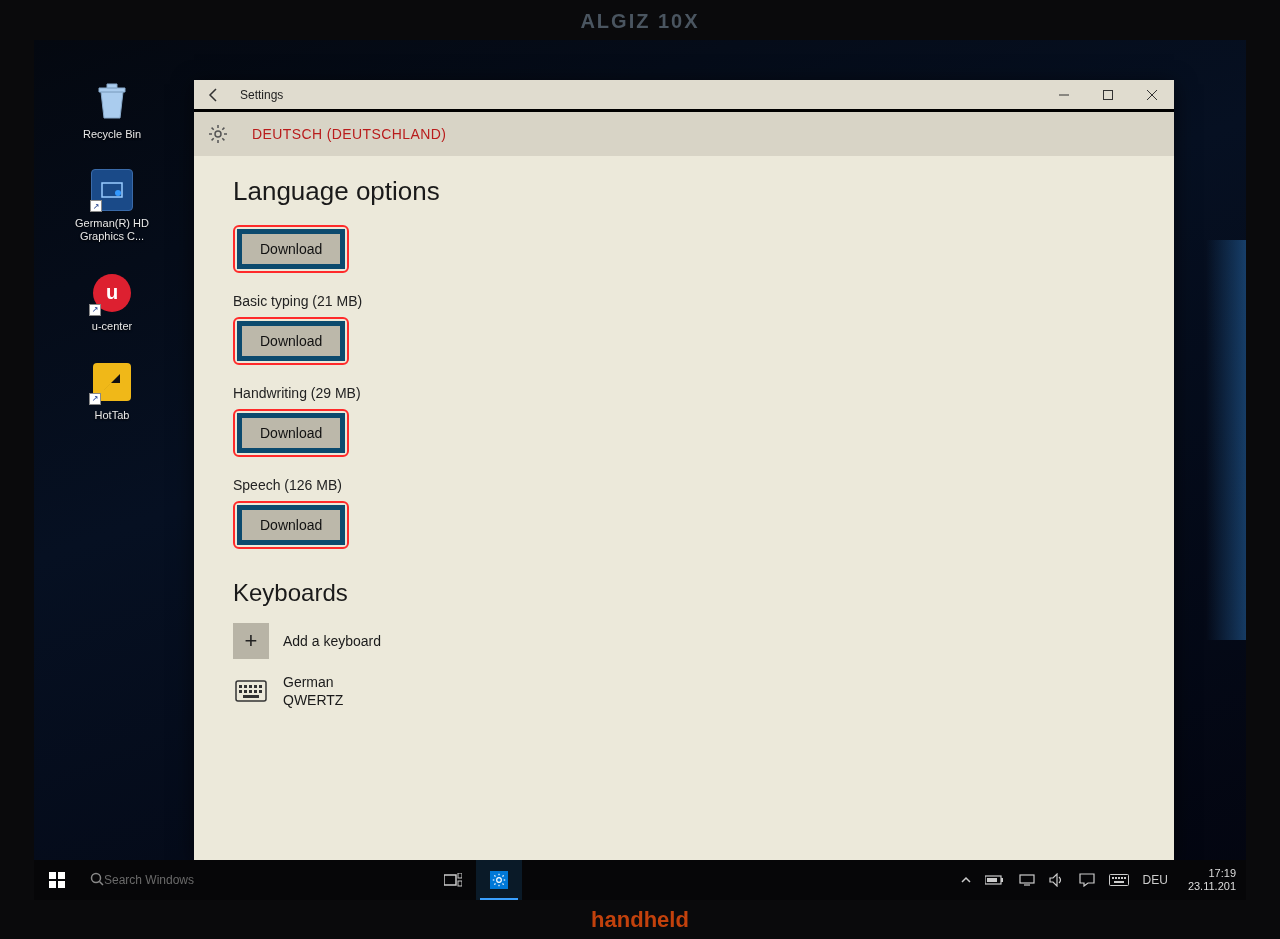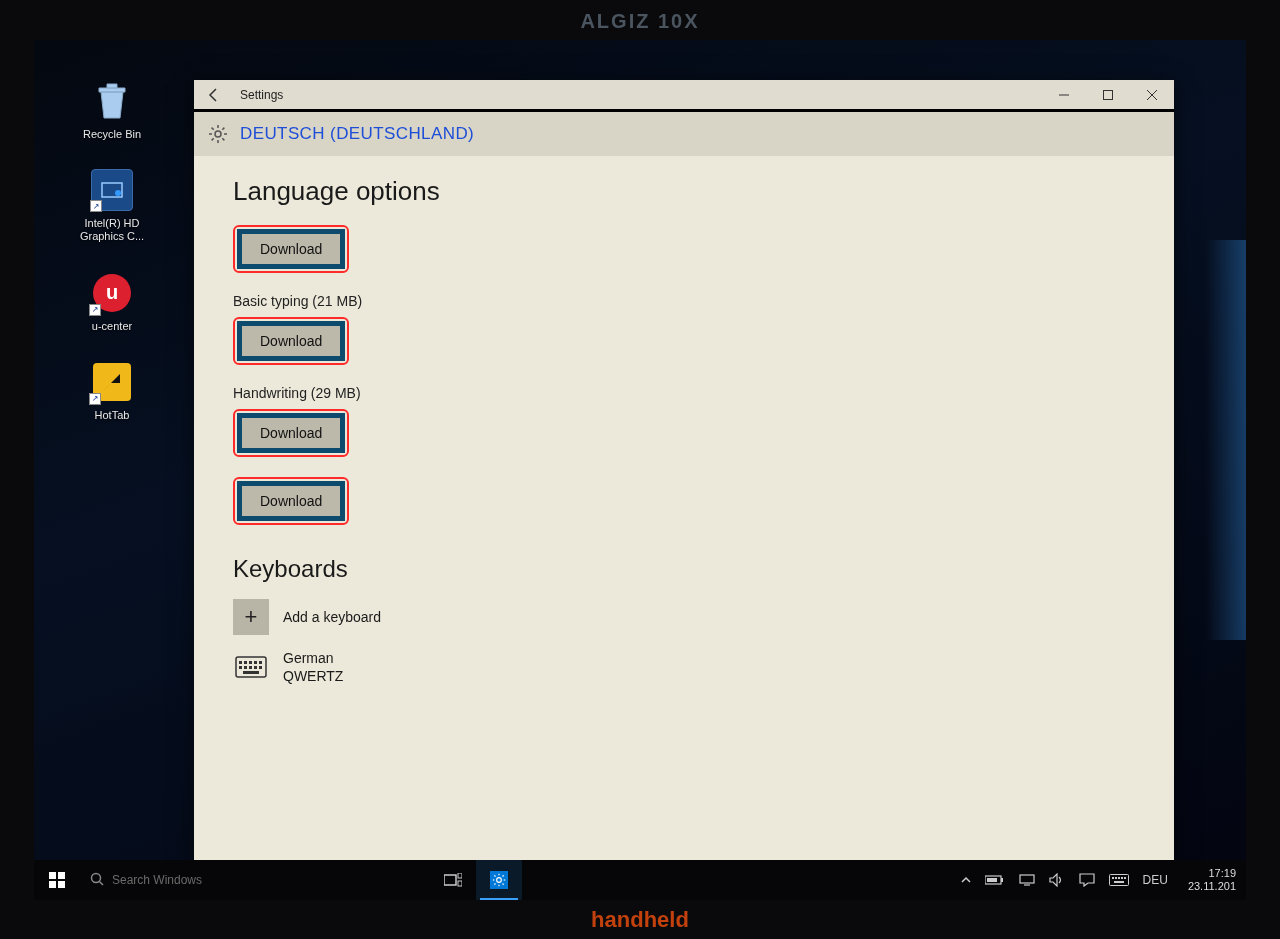--- a/index.html
+++ b/index.html
@@ -122,23 +122,23 @@
     font-size: 10px;
     color:#333;
   }
 
   .subtitle-bar {
     height: 44px;
     background: #d8d4c6;
     display:flex;
     align-items:center;
     padding-left: 14px;
-    gap: 12px;
-    color:#1d4ed8;
-    font-size: 17px;
+    gap: 24px;
+    color:#b91c1c;
+    font-size: 14px;
     letter-spacing: 0.4px;
   }
   .gear-circle {
     width: 20px; height: 20px;
     display:flex;align-items:center;justify-content:center;
     color:#555;
   }
 
   .content {
     flex:1;
@@ -211,21 +211,20 @@
     font-size:12px;
   }
   .tb-left { display:flex; align-items:center; height:100%; }
   .start-btn {
     width:46px; height:100%;
     display:flex;align-items:center;justify-content:center;
     cursor:pointer;
   }
   .search-box {
     display:flex;align-items:center;
-    gap:8px;
     padding: 0 10px;
     color:#6a6a6a;
     width: 200px;
   }
   .tb-center {
     flex:0 0 auto;
     margin-left: 150px;
     display:flex; height:100%;
   }
   .tb-app {
@@ -276,21 +275,21 @@
     </div>
 
     <div class="desktop-icon">
       <div class="icon-box intel-box">
         <svg width="24" height="18" viewBox="0 0 24 18">
             <rect x="2" y="2" width="20" height="14" fill="none" stroke="#9cf" stroke-width="1.5"></rect>
             <circle cx="18" cy="12" r="3" fill="#39f"></circle>
           </svg>
         <div class="shortcut-arrow">↗</div>
       </div>
-      <div class="label" style="white-space:pre-line">Intel(R) HD
+      <div class="label" style="white-space:pre-line">German(R) HD
 Graphics C...</div>
     </div>
 
     <div class="desktop-icon">
       <div class="icon-box">
         <div class="ucenter-box" style="width:38px;height:38px;">u</div>
         <div class="shortcut-arrow">↗</div>
       </div>
       <div class="label">u-center</div>
     </div>
@@ -370,20 +369,21 @@
       </div>
 
       <div class="option-block">
         <div class="option-label">Handwriting (29 MB)</div>
         <span class="hl-box">
           <button class="dl-btn">Download</button>
         </span>
       </div>
 
       <div class="option-block">
+        <div class="option-label">Speech (126 MB)</div>
         <span class="hl-box">
           <button class="dl-btn">Download</button>
         </span>
       </div>
 
       <div class="h-sub">Keyboards</div>
 
       <div class="kb-row">
         <div class="add-box">+</div>
         <div class="kb-text">Add a keyboard</div>

